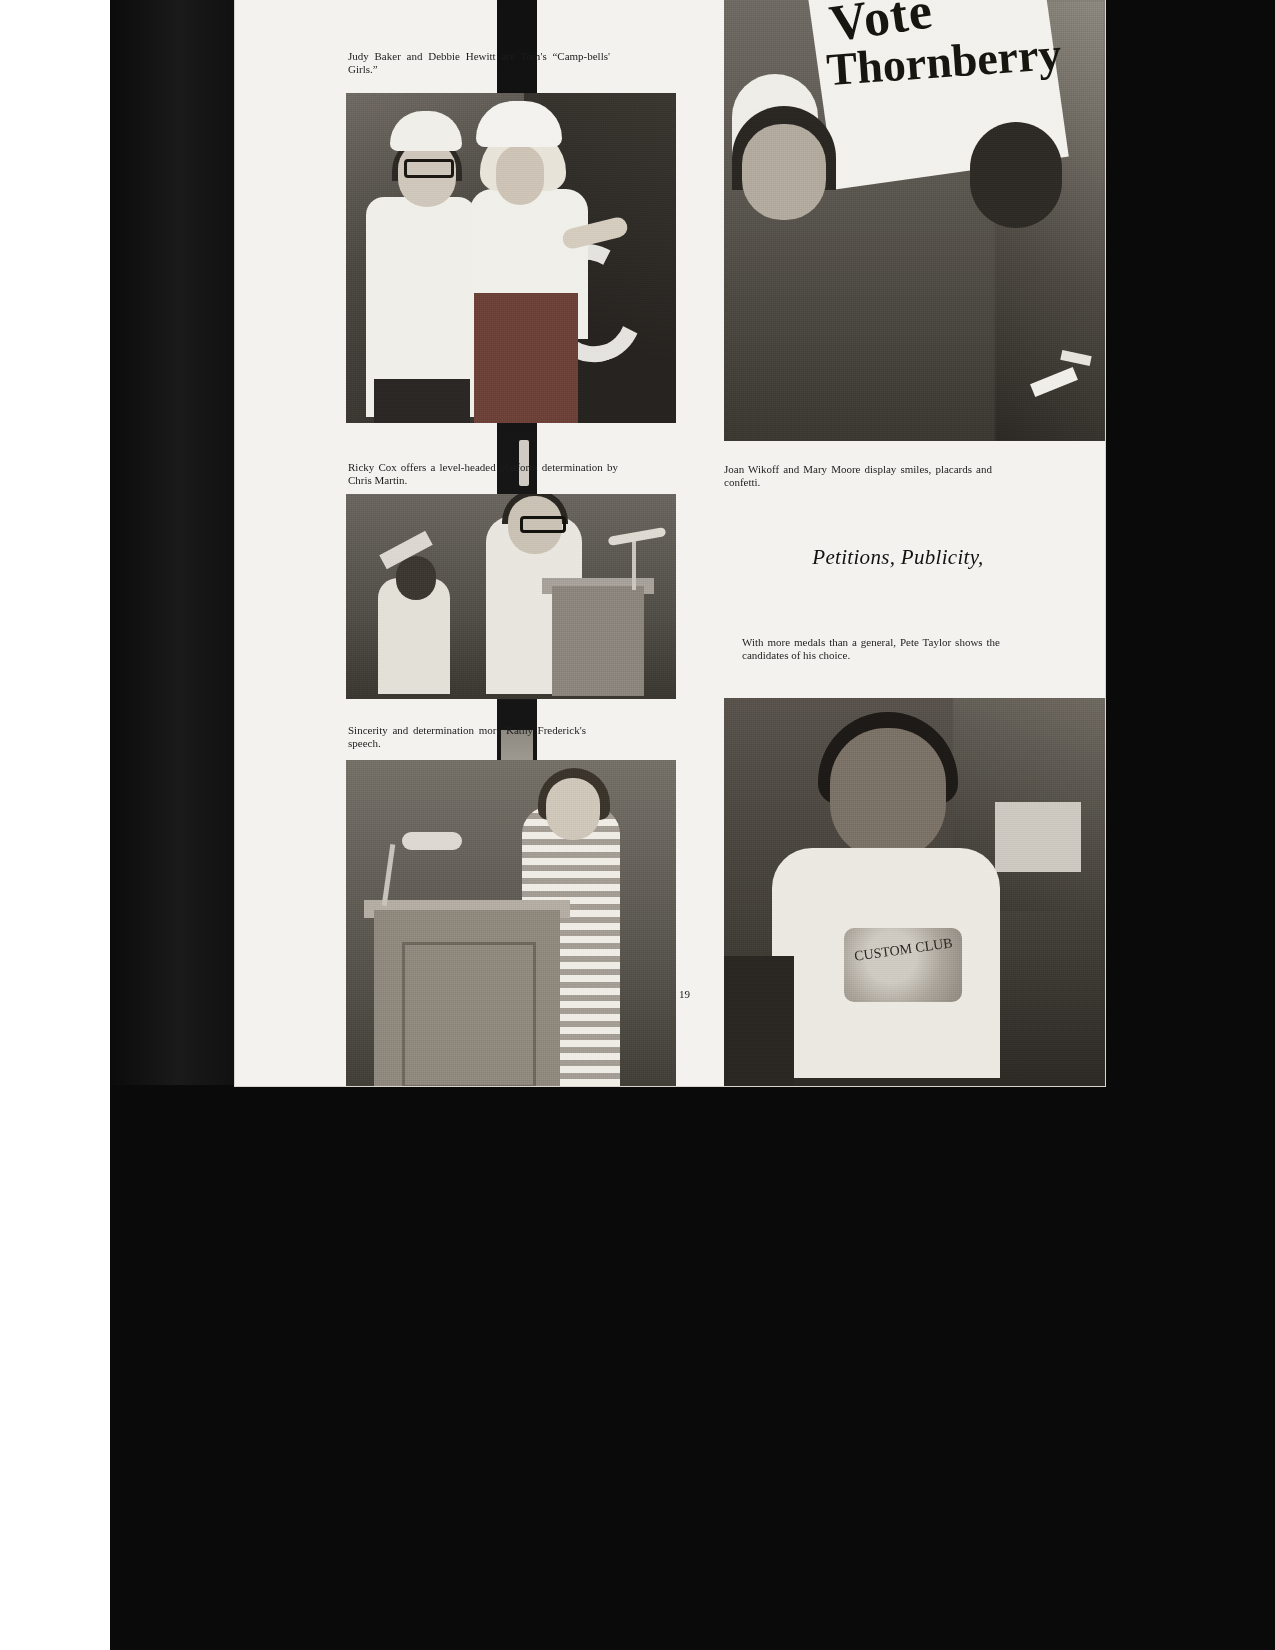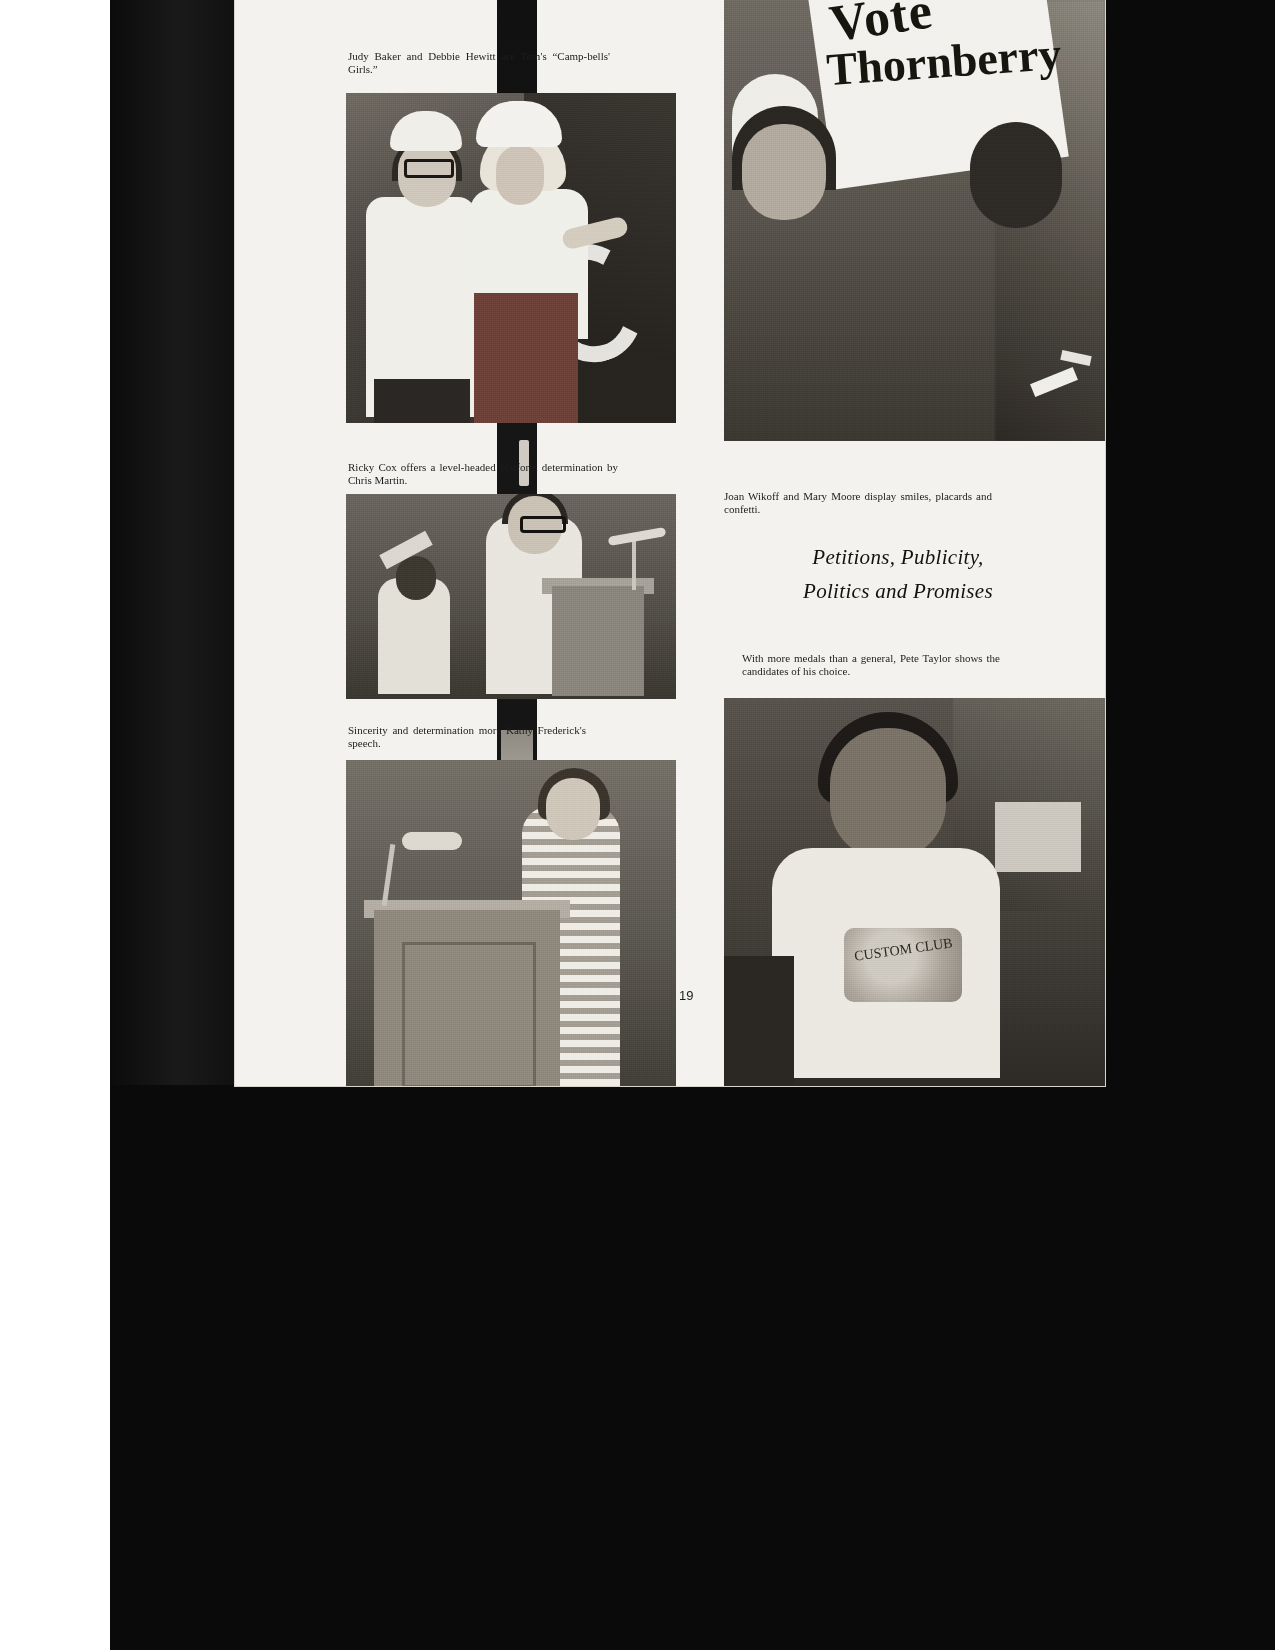--- a/index.html
+++ b/index.html
@@ -38,21 +38,21 @@
   .grain{position:absolute;inset:0;
      background-image:
        repeating-linear-gradient(0deg, rgba(255,255,255,.05) 0 1px, rgba(0,0,0,.05) 1px 2px),
        repeating-linear-gradient(90deg, rgba(255,255,255,.04) 0 1px, rgba(0,0,0,.04) 1px 2px);
      mix-blend-mode:overlay;opacity:.7;}
 
   
   .headline{position:absolute;font-family:"Liberation Serif", serif;font-style:italic;
      font-size:21px;line-height:34px;color:#121212;text-align:center;letter-spacing:.3px;}
 
-  .pageno{position:absolute;font-family:Liberation Sans, sans-serif;font-size:13px;color:#1d1d1d;text-align:right;}
+  .pageno{position:absolute;font-family:Liberation Serif, serif;font-size:11px;color:#1d1d1d;text-align:right;}
 
   
   #p1 .sky{position:absolute;inset:0;background:linear-gradient(160deg,#6f6a63 0%,#4b4741 40%,#2e2b27 100%);}
   #p1 .dark-right{position:absolute;right:0;top:0;width:46%;height:100%;
      background:linear-gradient(200deg,#3a3731 0%,#262320 70%);}
   #p1 .letterC{position:absolute;right:34px;top:150px;width:72px;height:88px;border:16px solid #efeee9;
      border-radius:50%;border-right-color:transparent;transform:rotate(-18deg);opacity:.95;}
   #p1 .hat1{position:absolute;left:44px;top:18px;width:72px;height:40px;background:#efeee9;border-radius:36px 36px 8px 8px;}
   #p1 .hat2{position:absolute;left:130px;top:8px;width:86px;height:46px;background:#f3f2ee;border-radius:42px 42px 10px 10px;}
   #p1 .face1{position:absolute;left:52px;top:48px;width:58px;height:66px;background:#cfc7bb;border-radius:28px;}
@@ -182,21 +182,21 @@
         <div class="face-b"></div>
         <div class="confetti"></div>
         <div class="confetti2"></div>
       </div>
       <div class="grain"></div>
 
     </div>
 
     <div class="cap" style="left:113px;top:461px;width:270px;">Ricky Cox offers a level-headed platform determination by Chris Martin.</div>
 
-    <div class="cap" style="left:489px;top:463px;width:268px;margin-top:27px;">Joan Wikoff and Mary Moore display smiles, placards and confetti.</div>
+    <div class="cap" style="left:489px;top:463px;width:268px;">Joan Wikoff and Mary Moore display smiles, placards and confetti.</div>
 
     <div class="photo" id="p3" style="left:111px;top:494px;width:330px;height:205px;">
       <div class="g">
         <div class="bgc"></div>
         <div class="kid"></div>
         <div class="khead"></div>
         <div class="book"></div>
         <div class="man"></div>
         <div class="mhair"></div>
         <div class="mhead"></div>
@@ -205,24 +205,23 @@
         <div class="podium"></div>
         <div class="micstand"></div>
         <div class="mic"></div>
       </div>
       <div class="grain"></div>
 
     </div>
 
     <div class="hl-wrap">
       <div class="headline" style="position:relative;left:0;top:0;width:330px;">Petitions, Publicity,</div>
-      <div class="headline" style="position:relative;left:0;top:0;width:330px;">Politics and Promises</div>
-    </div>
-
-    <div class="cap" style="left:507px;top:652px;width:258px;">With more medals than a general, Pete Taylor shows the candidates of his choice.</div>
+    </div>
+
+    <div class="cap" style="left:507px;top:636px;width:258px;">With more medals than a general, Pete Taylor shows the candidates of his choice.</div>
 
     <div class="cap" style="left:113px;top:724px;width:238px;">Sincerity and determination more Kathy Frederick's speech.</div>
 
     <div class="photo" id="p4" style="left:111px;top:760px;width:330px;height:326px;">
       <div class="g">
         <div class="bgc"></div>
         <div class="woman"></div>
         <div class="whair"></div>
         <div class="whead"></div>
         <div class="podtop"></div>

